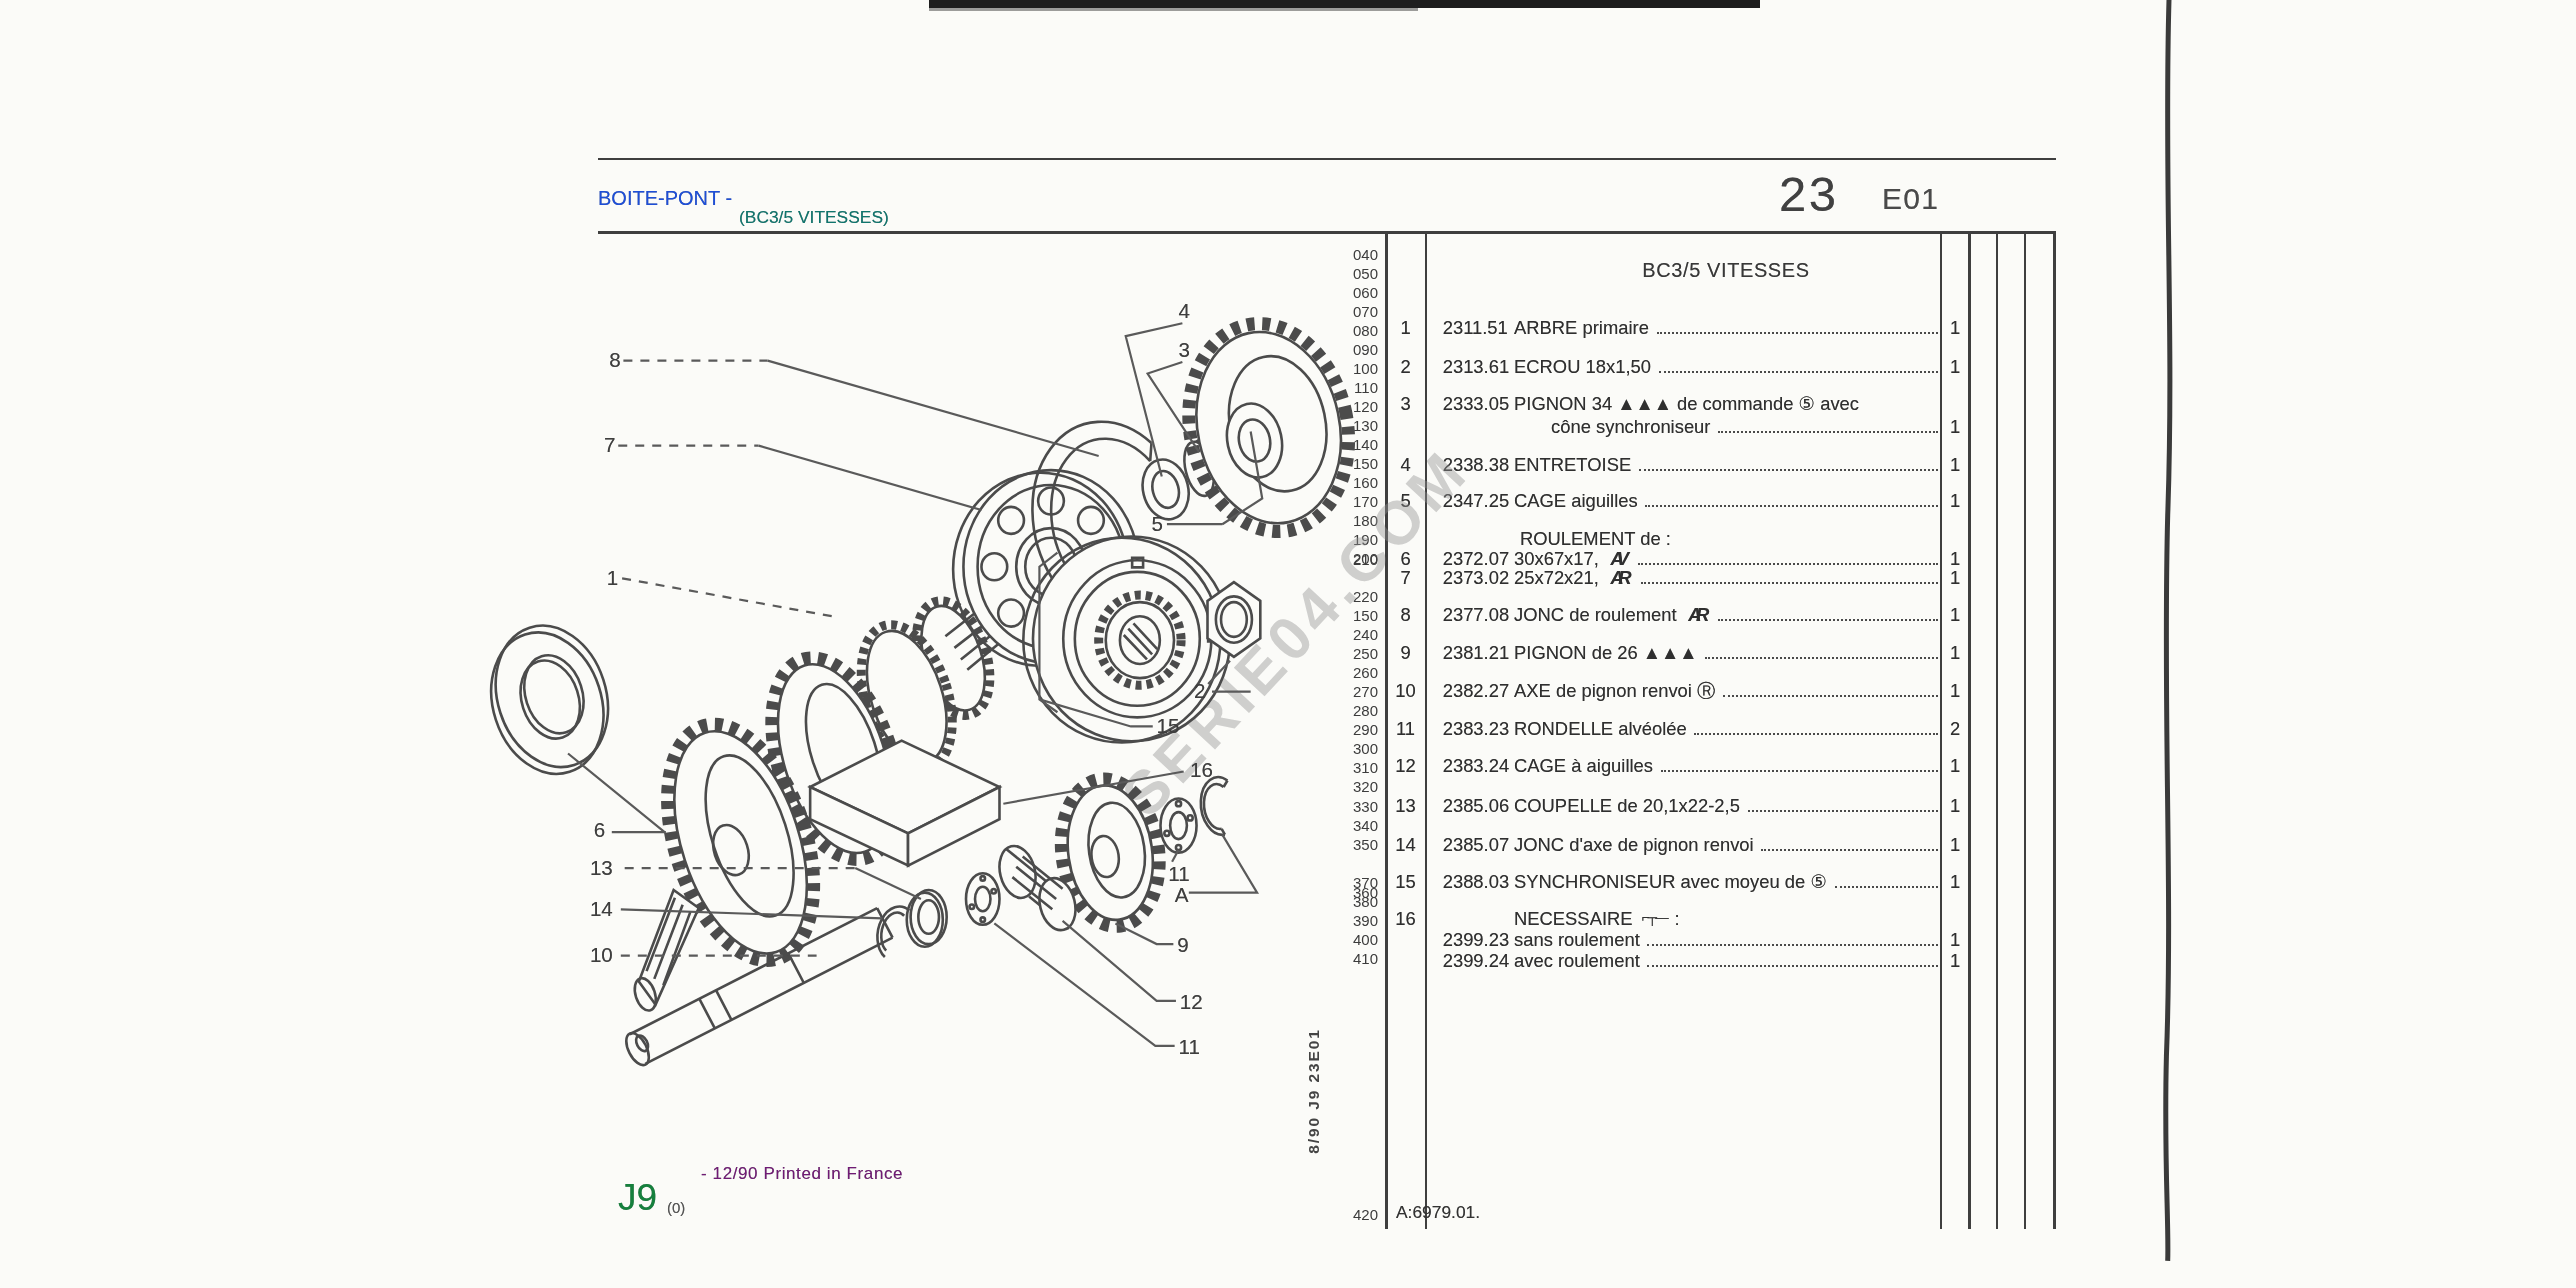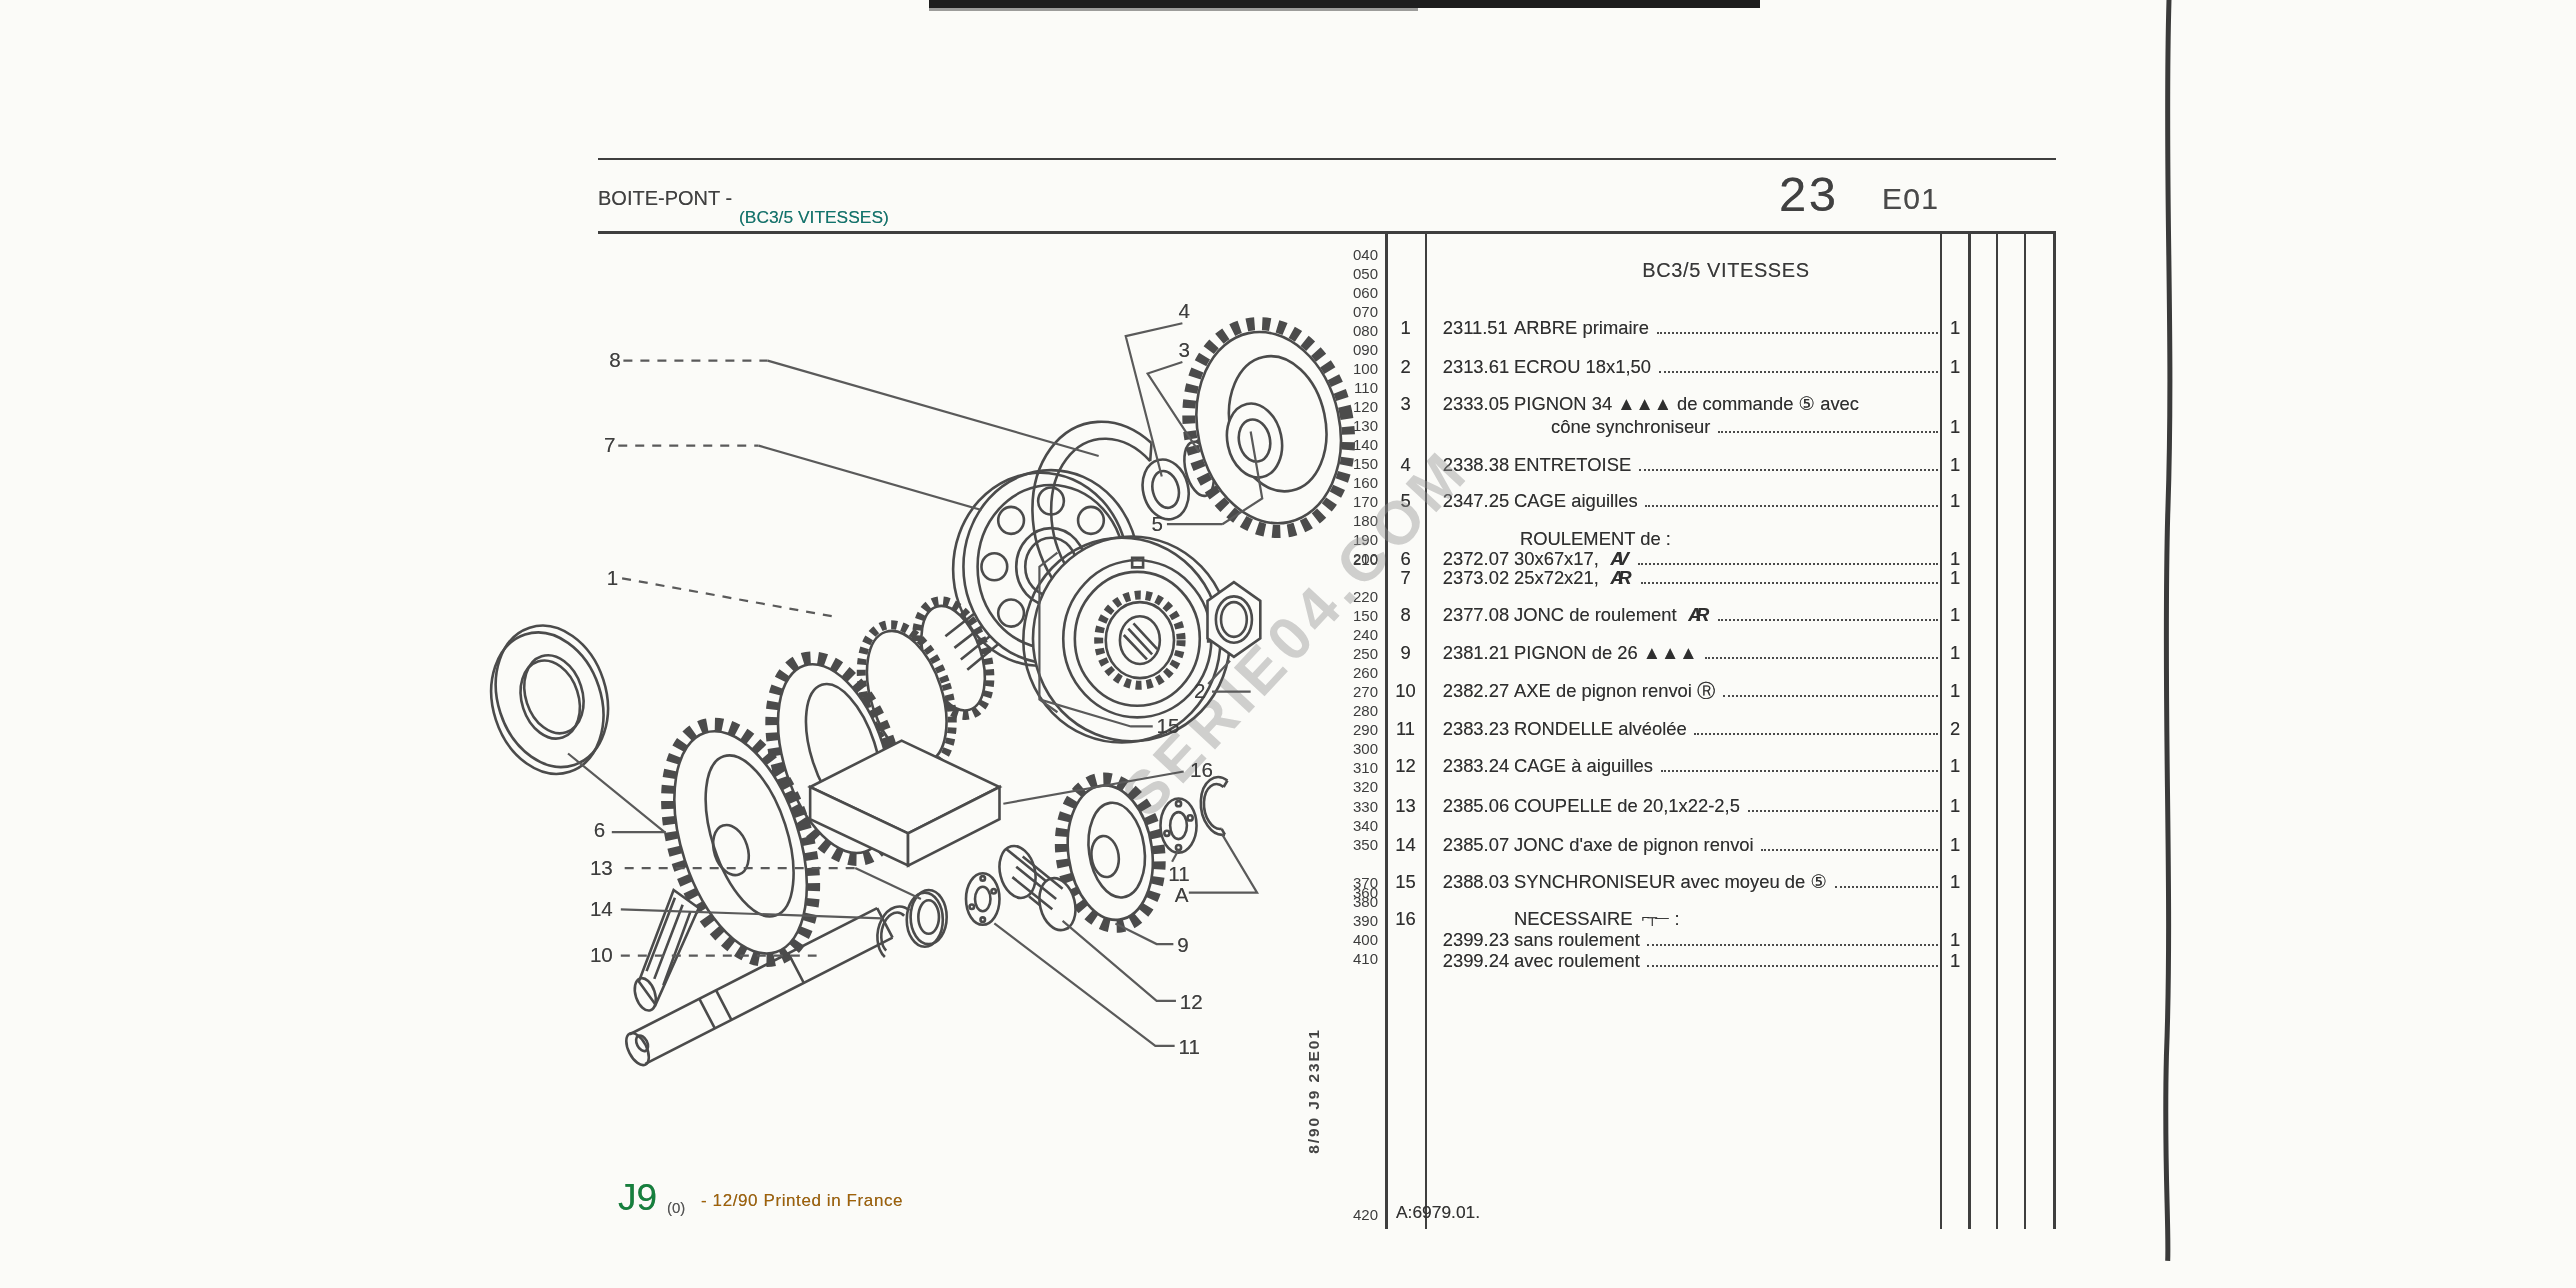--- a/index.html
+++ b/index.html
@@ -3,21 +3,21 @@
 <meta charset="utf-8">
 <style>
   html,body{margin:0;padding:0;background:#e8e8e6;}
   .page{position:relative;width:2576px;height:1288px;background:#fbfbf8;overflow:hidden;
         font-family:"Liberation Sans","DejaVu Sans",sans-serif;color:#333;
         text-shadow:0 0 0.5px rgba(60,60,60,.55);}
   .abs{position:absolute;}
   .hline{position:absolute;background:#3f3f3f;}
   .vline{position:absolute;background:#3f3f3f;}
   
-  .hdr-section{left:598px;top:187px;font-size:20px;color:#404040;}
+  .hdr-section{left:598px;top:187px;font-size:20px;color:#1d4ed8;}
   .hdr-title{left:739px;top:175px;font-size:18px;color:#3a3a3a;letter-spacing:0.3px;}
   .hdr-sub{left:739px;top:207px;font-size:17.4px;color:#0f766e;}
   .pgnum{left:1779px;top:166px;font-size:49px;color:#414141;letter-spacing:2.6px;}
   .pgcode{left:1882px;top:182px;font-size:30px;color:#4a4a4a;letter-spacing:1.3px;}
   
   .tbl-title{left:1591px;top:259px;width:270px;text-align:center;font-size:20px;color:#383838;letter-spacing:0.6px;}
   .mnum{left:1345px;width:33px;text-align:right;font-size:15px;color:#3c3c3c;text-shadow:none;}
   .trow{position:absolute;left:1385px;width:556px;display:flex;align-items:flex-end;height:20.6px;
         font-size:18.4px;line-height:20.6px;white-space:nowrap;color:#2f2f2f;}
   .rownum{width:41px;text-align:center;flex:none;}
@@ -27,21 +27,21 @@
   .mark{font-style:italic;font-weight:bold;letter-spacing:-0.30em;margin-left:11.6px;padding-right:.38em;}
   .ksym{font-size:13.5px;margin-left:9px;letter-spacing:-1.9px;margin-bottom:1.3px;}
   .suffix{margin-left:7.7px;}
   .dots{flex:1;border-bottom:2.3px dotted #4a4a4a;margin:0 2.6px 4.5px 7.7px;min-width:19.3px;}
   .qtycol{left:1941px;top:0;width:28px;height:1288px;}
   .qty{left:0;width:28px;text-align:center;font-size:18.4px;height:20.6px;line-height:20.6px;color:#2f2f2f;}
   .bottomref{left:1396px;top:1202px;font-size:17.4px;color:#333;}
   
   .fcode{left:618px;top:1177px;font-size:37px;color:#15803d;}
   .fsub{left:667px;top:1199px;font-size:15px;color:#555;}
-  .fprint{left:701px;top:1191px;font-size:17px;color:#a16207;letter-spacing:0.6px;}
+  .fprint{left:701px;top:1164px;font-size:17px;color:#701a75;letter-spacing:0.6px;}
   .vtext{left:1240px;top:1082px;width:148px;text-align:center;transform:rotate(-90deg);
          font-size:15.5px;font-weight:bold;letter-spacing:1.9px;color:#444;white-space:nowrap;text-shadow:none;}
   .wm{left:1159px;top:760px;transform:rotate(-47deg);transform-origin:0 100%;
       font-size:61px;font-weight:bold;letter-spacing:5.8px;color:rgba(145,145,145,.42);text-shadow:none;}
   .scanstrip{left:929px;top:0;width:831px;height:8.4px;background:#1e1e1e;}
   .scanstrip2{left:929px;top:8.4px;width:489px;height:2.6px;background:rgba(40,40,40,.45);}
   
   svg.diag{position:absolute;left:0;top:0;pointer-events:none;}
   svg.diag *{vector-effect:non-scaling-stroke;}
   .ln{stroke:#4b4b4b;stroke-width:2.6;fill:none;}

